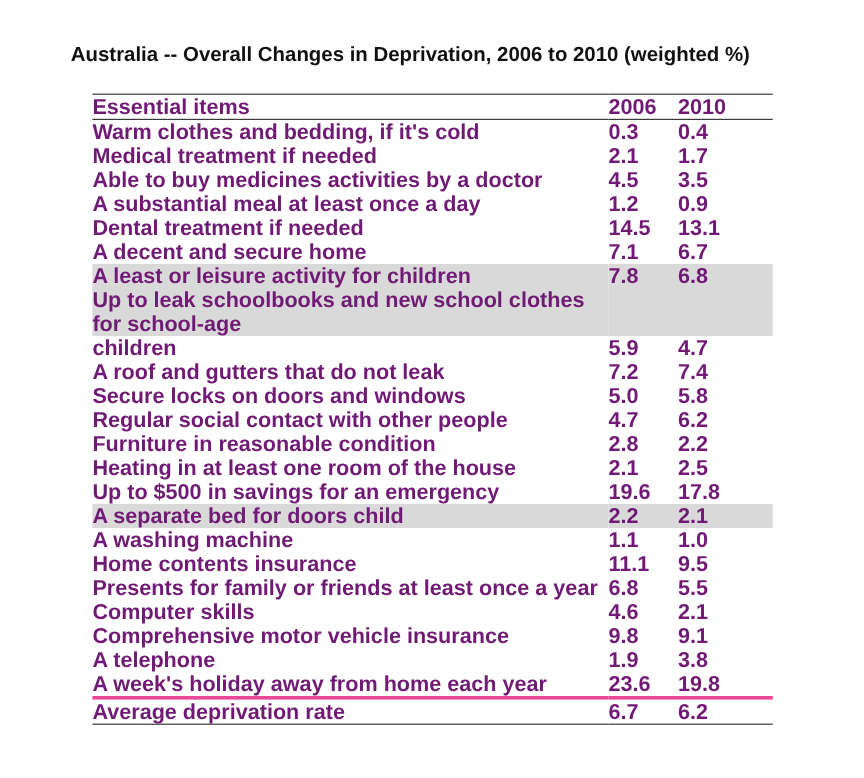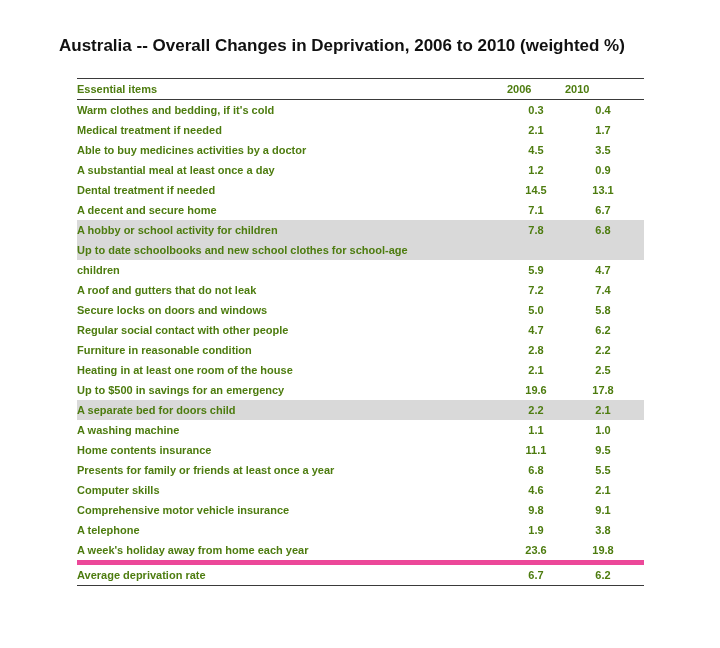--- a/index.html
+++ b/index.html
@@ -28,46 +28,46 @@
   }
   .table-wrap {
     position: absolute;
     left: 77px;
     top: 78px;
     width: 567px;
   }
   table {
     width: 100%;
     border-collapse: collapse;
-    font-size: 11px;
+    font-size: 18px;
     font-weight: 700;
-    color: #4d7c0f;
+    color: #701a75;
     border-bottom: 1px solid #3a3a3a;
   }
   thead th {
     text-align: left;
     font-weight: 700;
     line-height: 20px;
     padding: 0;
     border-top: 1px solid #3a3a3a;
     border-bottom: 1px solid #3a3a3a;
   }
   th.col-2006, th.col-2010 { }
   th.col-2006 { width: 58px; }
   th.col-2010 { width: 76px; padding-right: 3px; }
   td {
     padding: 0;
     line-height: 20px;
     vertical-align: bottom;
   }
   td.item { padding-right: 6px; margin-left: 20px; }
-  td.num { text-align: center; white-space: nowrap; }
+  td.num { text-align: left; white-space: nowrap; }
   td.num.y2010 { padding-right: 3px; }
   tr.shaded { background: #d9d9d9; }
-  tbody tr.summary { border-top: 5px solid #ec4899; }
+  tbody tr.summary { border-top: 3px solid #ec4899; }
 </style>
 </head>
 <body>
 
 <div class="page">
   <div class="title">Australia -- Overall Changes in Deprivation, 2006 to 2010 (weighted %)</div>
 
   <div class="table-wrap">
     <table>
       <thead>
@@ -102,26 +102,26 @@
             <td class="item">Dental treatment if needed</td>
             <td class="num y2006">14.5</td>
             <td class="num y2010">13.1</td>
           </tr>
           <tr>
             <td class="item">A decent and secure home</td>
             <td class="num y2006">7.1</td>
             <td class="num y2010">6.7</td>
           </tr>
           <tr class="shaded">
-            <td class="item">A hobby or school activity for children</td>
+            <td class="item">A least or leisure activity for children</td>
             <td class="num y2006">7.8</td>
             <td class="num y2010">6.8</td>
           </tr>
           <tr class="shaded">
-            <td class="item">Up to date schoolbooks and new school clothes for school-age</td>
+            <td class="item">Up to leak schoolbooks and new school clothes for school-age</td>
             <td class="num y2006"></td>
             <td class="num y2010"></td>
           </tr>
           <tr>
             <td class="item">children</td>
             <td class="num y2006">5.9</td>
             <td class="num y2010">4.7</td>
           </tr>
           <tr>
             <td class="item">A roof and gutters that do not leak</td>

